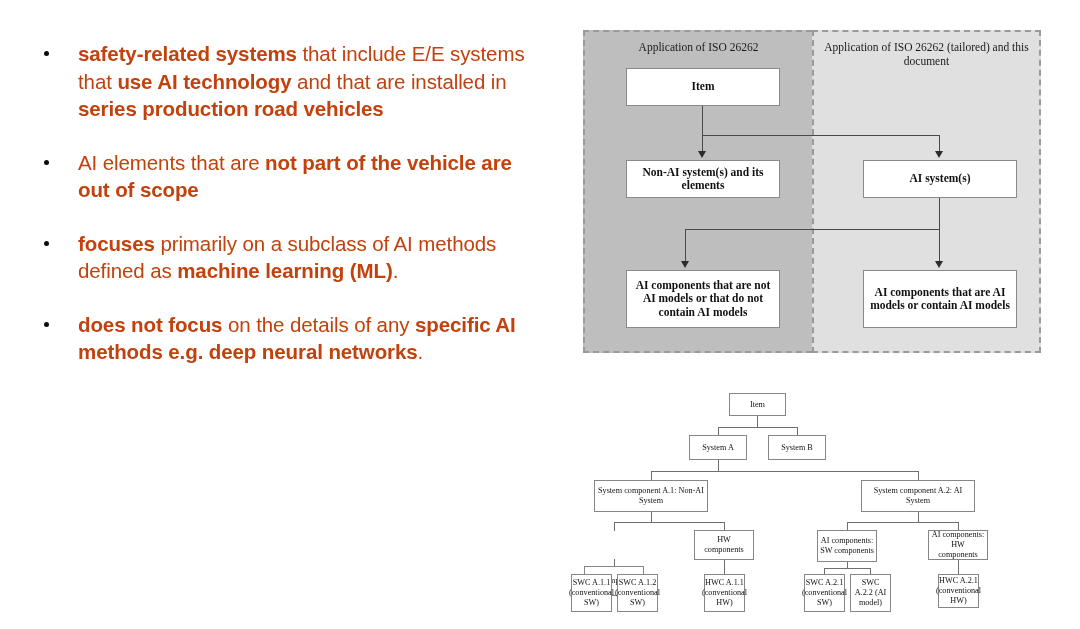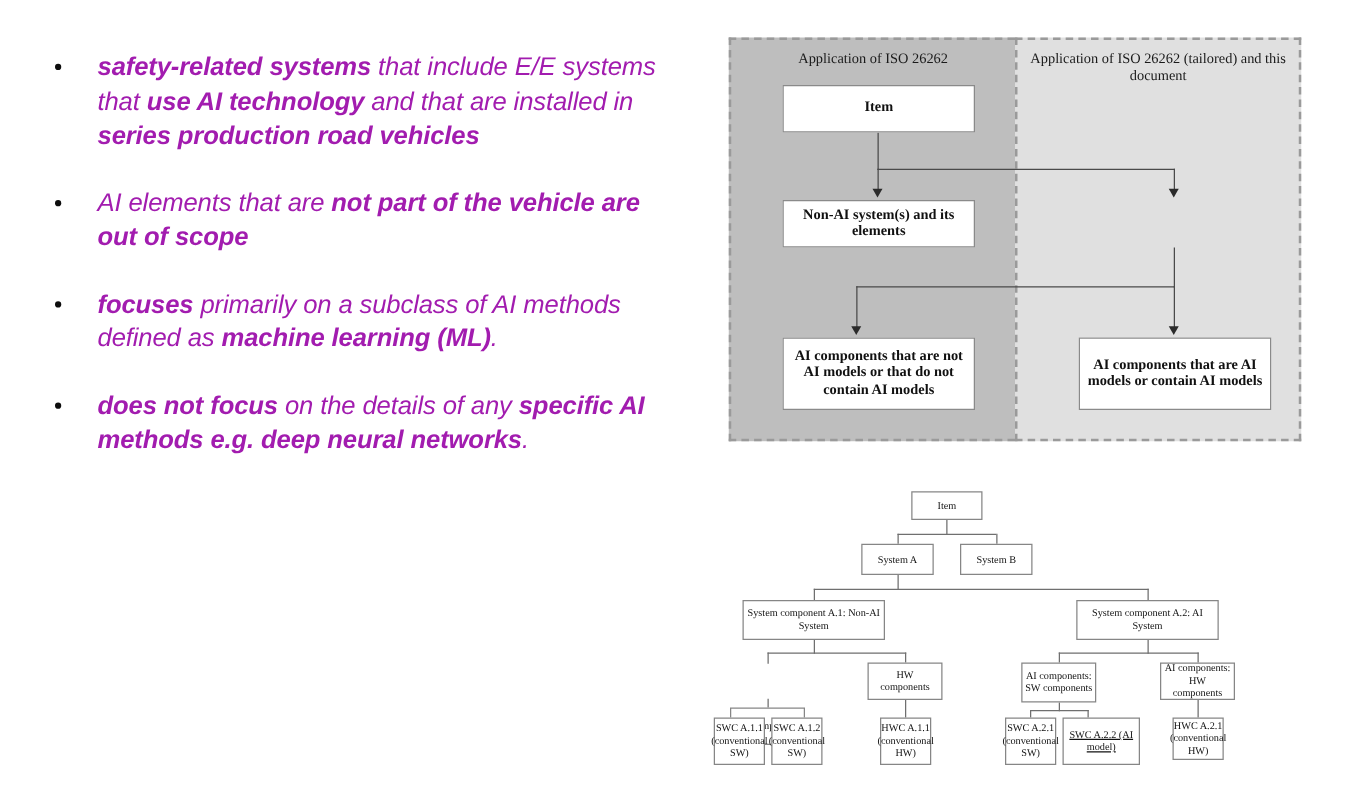--- a/index.html
+++ b/index.html
@@ -25,23 +25,22 @@
     top: 40px;
     width: 500px;
   }
   .bullet-item {
     position: relative;
     padding-left: 48px;
     margin-bottom: 26px;
     font-family: "Liberation Sans", sans-serif;
     font-size: 20.5px;
     line-height: 27.5px;
-    color: #a21caf;
+    color: #c2410c;
     letter-spacing: -0.1px;
-    font-style: italic;
   }
   .bullet-item:last-child { margin-bottom: 16px; }
   .bullet-dot {
     position: absolute;
     left: 14px;
     top: 11px;
     width: 5px;
     height: 5px;
     border-radius: 50%;
     background: #0d0d0d;
@@ -186,20 +185,21 @@
 
     <div class="conn conn-v" style="left:356px; top:168px; height:32px;"></div>
     <div class="conn conn-h" style="left:102px; top:199px; width:255px;"></div>
     <div class="conn conn-v" style="left:102px; top:199px; height:34px;"></div>
     <div class="arrow-down" style="left:98px; top:231px;"></div>
     <div class="conn conn-v" style="left:356px; top:199px; height:34px;"></div>
     <div class="arrow-down" style="left:352px; top:231px;"></div>
 
     <div class="fc-box" id="fc-item">Item</div>
     <div class="fc-box" id="fc-nonai">Non-AI system(s) and its elements</div>
+    <div class="fc-box" id="fc-aisys">AI system(s)</div>
     <div class="fc-box" id="fc-nonai-comp">AI components that are not AI models or that do not contain AI models</div>
     <div class="fc-box" id="fc-ai-comp">AI components that are AI models or contain AI models</div>
   </div>
 
   <div id="tree">
 
     <div class="tline tline-v" style="left:174px; top:32px; height:13px;"></div>
     <div class="tline tline-h" style="left:135px; top:44px; width:79px;"></div>
     <div class="tline tline-v" style="left:135px; top:44px; height:9px;"></div>
     <div class="tline tline-v" style="left:214px; top:44px; height:9px;"></div>
@@ -243,17 +243,17 @@
 
     <div class="tr-box" style="left:1px; top:147px; width:60px; height:30px;margin-top:36px;">SW components</div>
     <div class="tr-box" style="left:111px; top:147px; width:60px; height:30px;">HW components</div>
     <div class="tr-box" style="left:234px; top:147px; width:60px; height:32px;">AI components: SW components</div>
     <div class="tr-box" style="left:345px; top:147px; width:60px; height:30px;">AI components: HW components</div>
 
     <div class="tr-box" style="left:-12px; top:191px; width:41px; height:38px;">SWC A.1.1 (conventional SW)</div>
     <div class="tr-box" style="left:34px; top:191px; width:41px; height:38px;">SWC A.1.2 (conventional SW)</div>
     <div class="tr-box" style="left:121px; top:191px; width:41px; height:38px;">HWC A.1.1 (conventional HW)</div>
     <div class="tr-box" style="left:221px; top:191px; width:41px; height:38px;">SWC A.2.1 (conventional SW)</div>
-    <div class="tr-box" style="left:267px; top:191px; width:62px; height:38px;text-decoration:underline;">SWC A.2.2 (AI model)</div>
+    <div class="tr-box" style="left:267px; top:191px; width:41px; height:38px;">SWC A.2.2 (AI model)</div>
     <div class="tr-box" style="left:355px; top:191px; width:41px; height:34px;">HWC A.2.1 (conventional HW)</div>
   </div>
 
 </div>
 
 </body></html>

